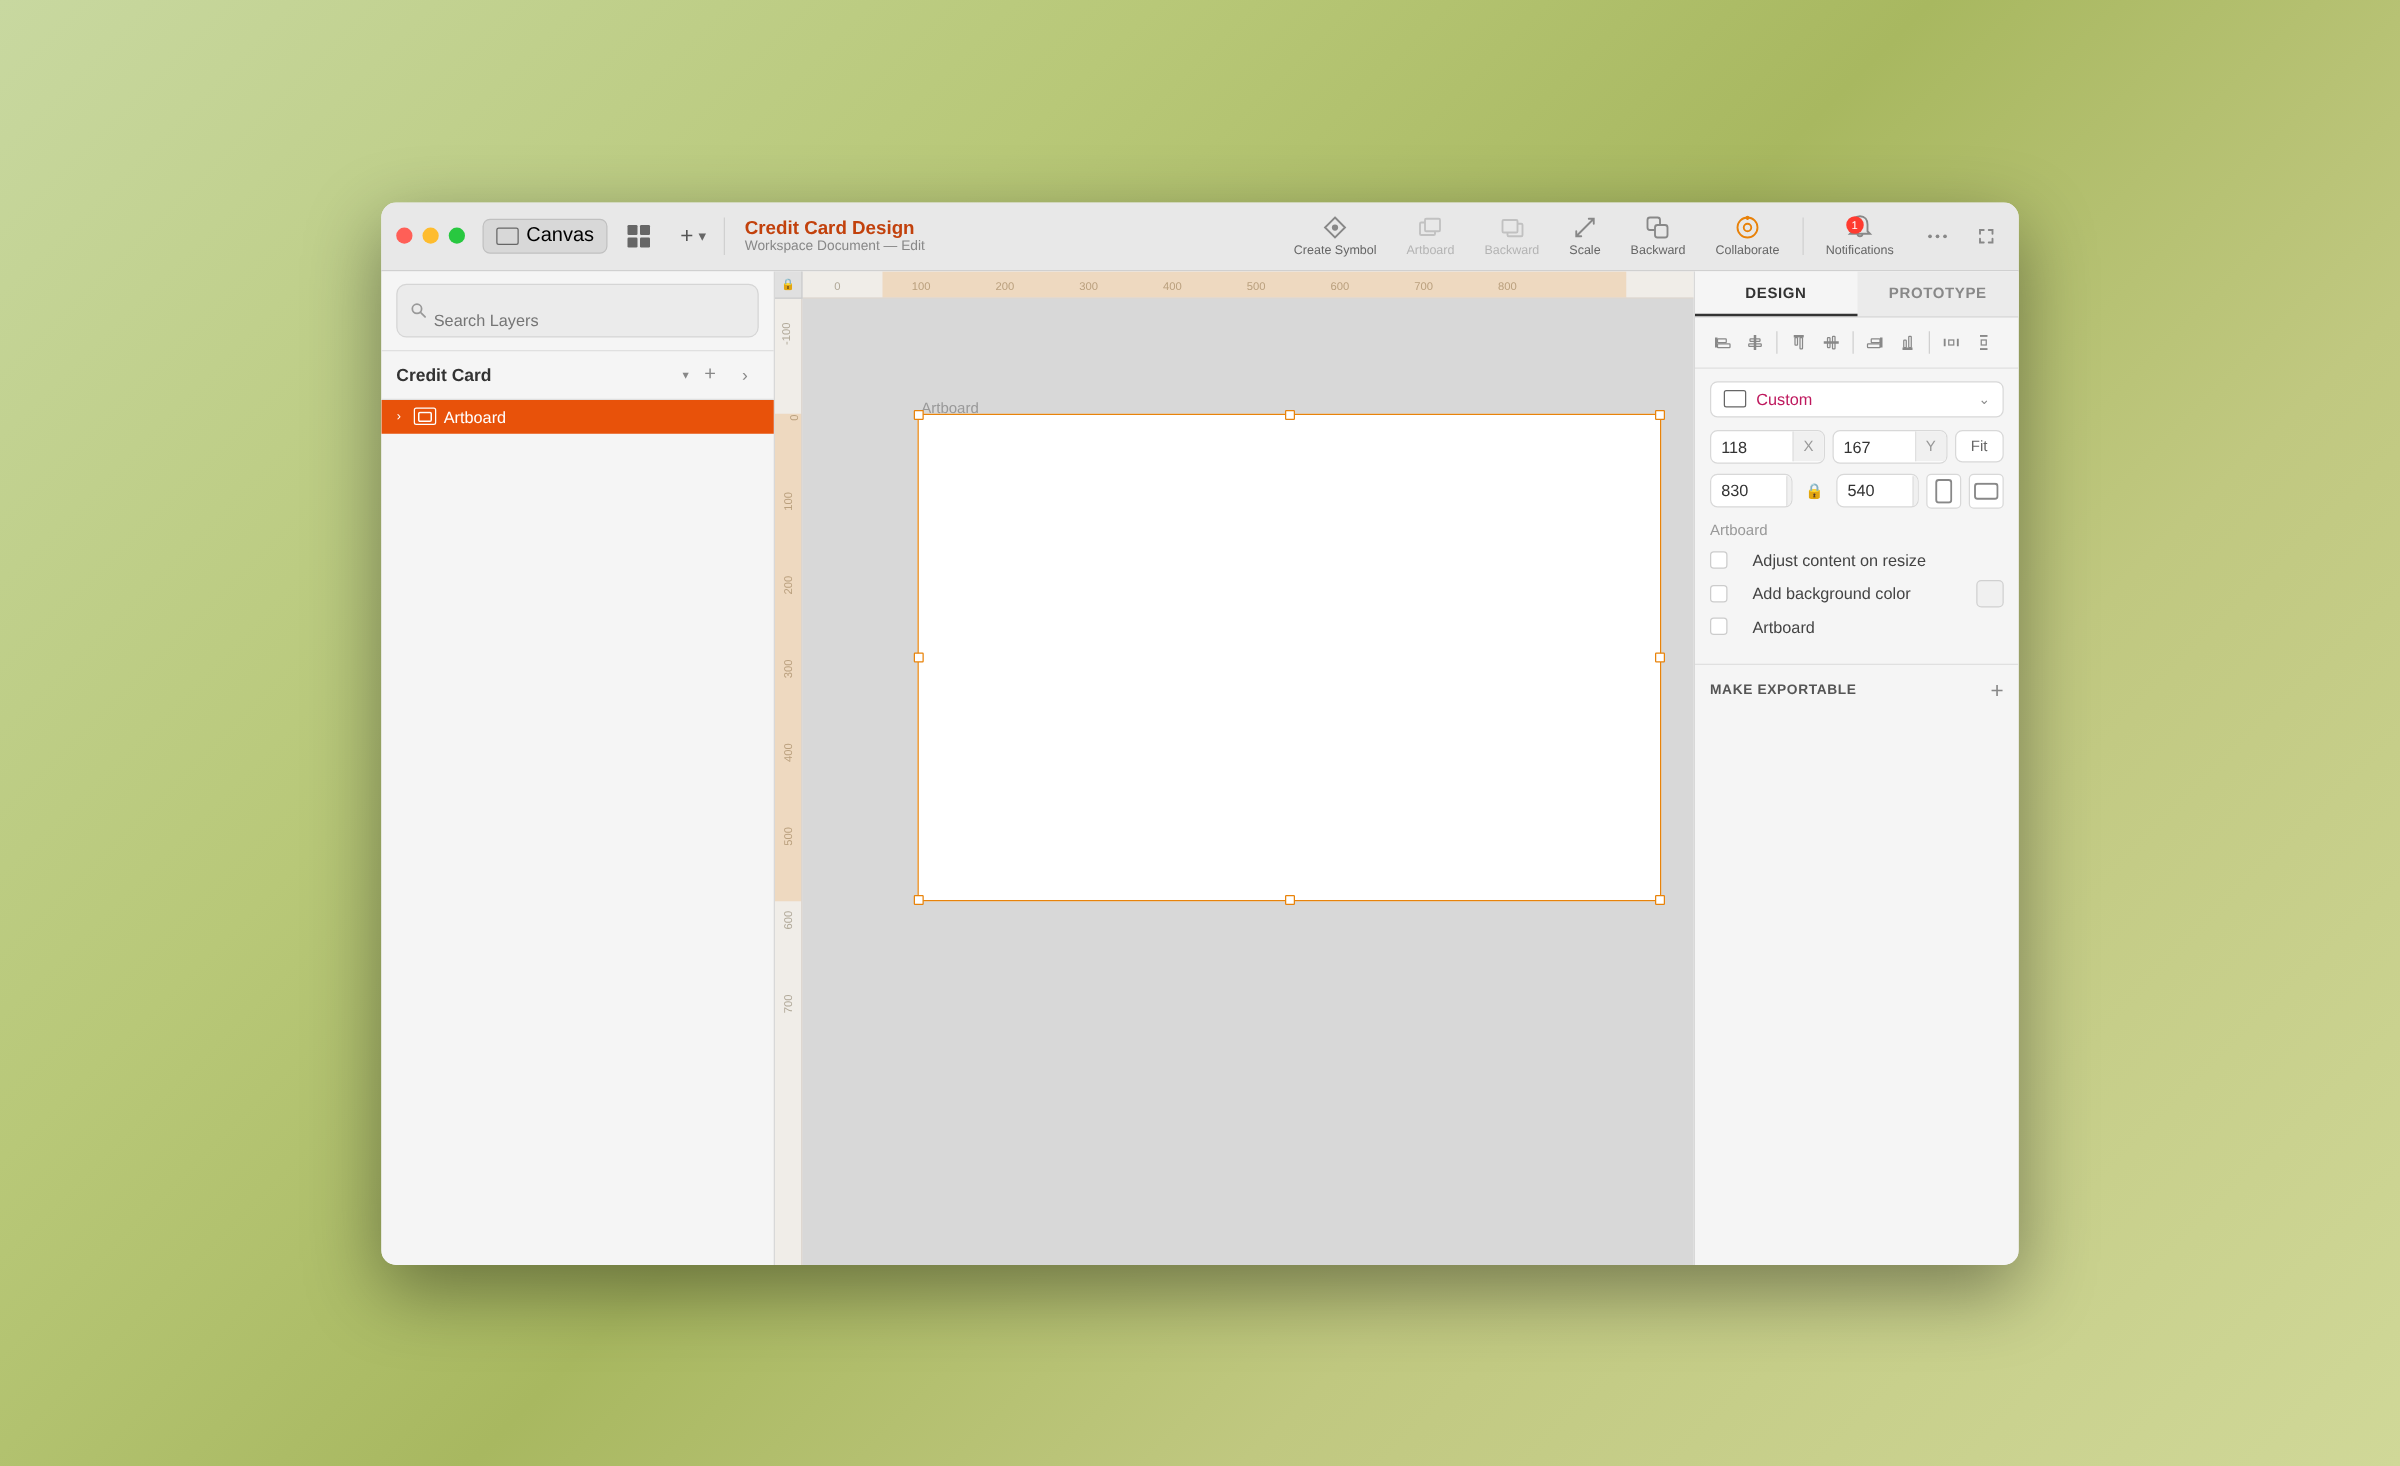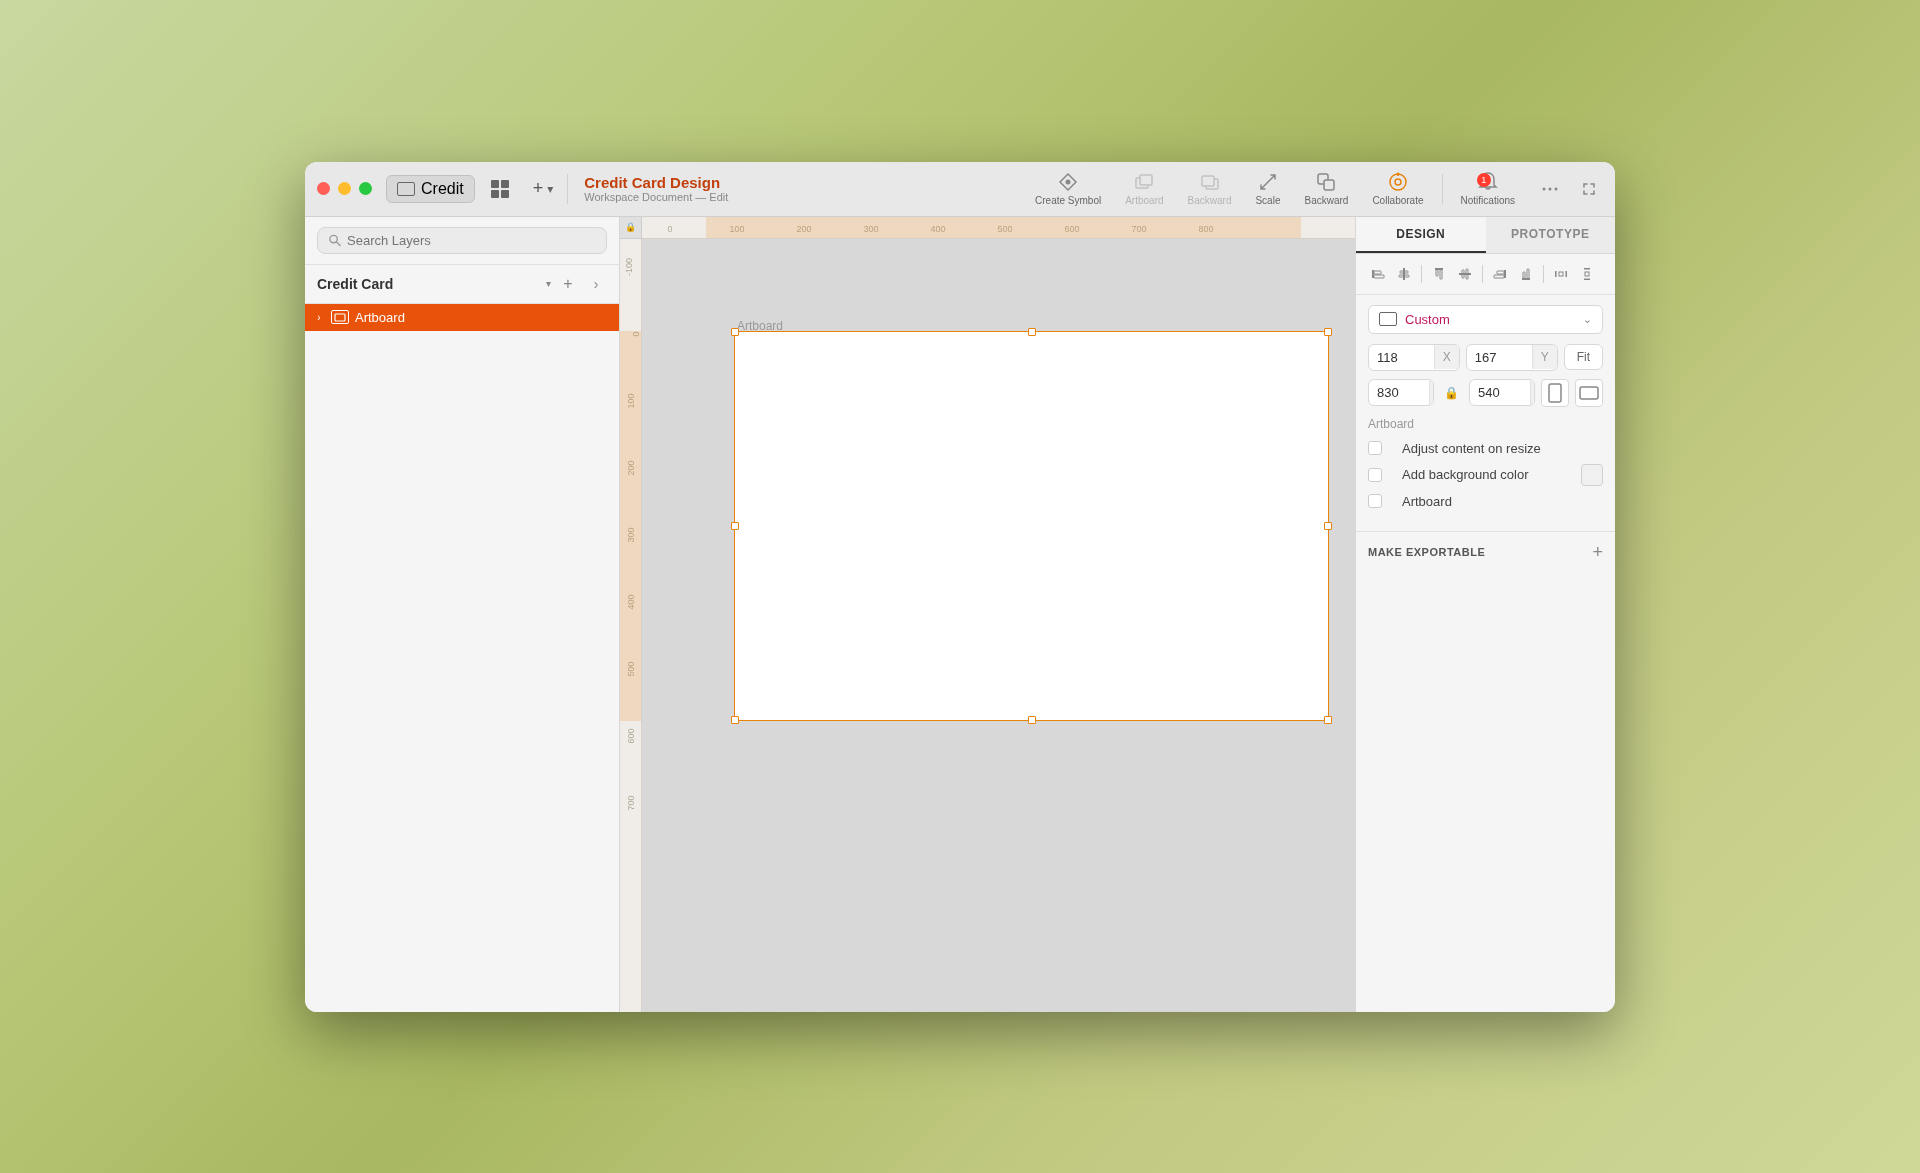--- a/index.html
+++ b/index.html
@@ -183,20 +183,21 @@
       border-radius: 8px;
       padding: 5px 10px;
     }
     .search-input {
       background: none;
       border: none;
       outline: none;
       font-size: 13px;
       color: #7f1d1d;
       width: 100%;
+      margin-top: 16px;
     }
     .layers-header {
       display: flex;
       align-items: center;
       padding: 8px 12px;
       gap: 6px;
       border-bottom: 1px solid #e0e0e0;
     }
     .page-name {
       font-size: 14px;
@@ -574,21 +575,21 @@
 
   <div class="title-bar">
     <div class="window-controls">
       <button class="wc-btn wc-close"></button>
       <button class="wc-btn wc-min"></button>
       <button class="wc-btn wc-max"></button>
     </div>
 
     <div class="canvas-view-btn">
       <div class="canvas-view-icon"></div>
-      <span>Credit</span>
+      <span>Canvas</span>
     </div>
     <div style="display:flex;align-items:center;padding:4px 8px;cursor:pointer;margin-right:8px;">
       <div class="grid-view-icon">
         <span></span>
           <span></span>
           <span></span>
           <span></span>
       </div>
     </div>
 

